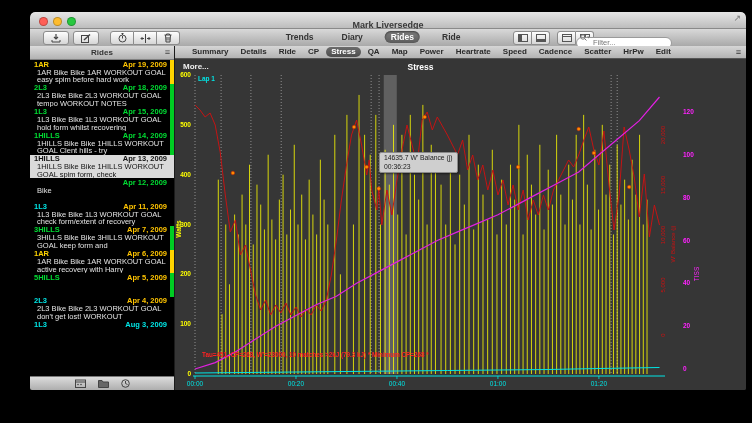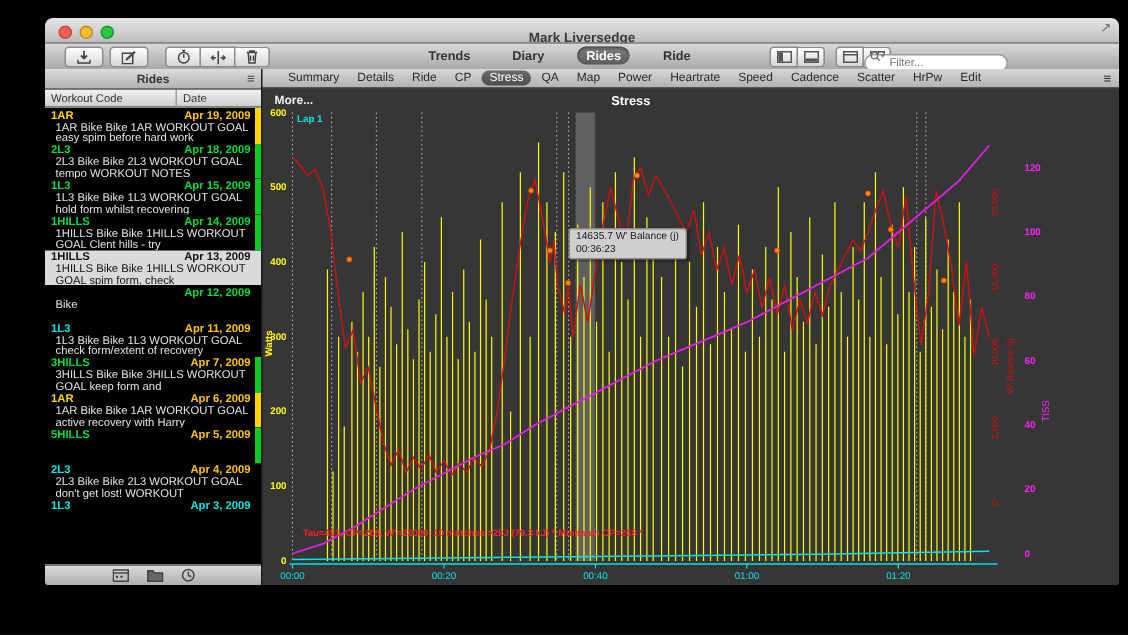--- a/index.html
+++ b/index.html
@@ -49,21 +49,21 @@
     display:-webkit-box;-webkit-line-clamp:2;-webkit-box-orient:vertical;overflow:hidden;}
   .ride-row .stripe{position:absolute;right:0;top:0;bottom:0;width:4px;}
   .ride-row.selected{background:#dadada;}
   .ride-row.selected .l1 span,.ride-row.selected .desc{color:#111 !important;}
   .sb-foot{height:13px;background:linear-gradient(#dcdcdc,#aeaeae);border-top:1px solid #777;
     display:flex;align-items:center;justify-content:center;gap:12px;}
   
   .chartpanel{flex:1;display:flex;flex-direction:column;min-width:0;}
   .chart-tabbar{height:12px;background:linear-gradient(#d6d6d6,#b3b3b3);border-bottom:1px solid #555;
     display:flex;align-items:center;gap:2px;padding-left:12px;position:relative;}
-  .chart-tab{font-size:8px;font-weight:normal;color:#2a2a2a;padding:0 5px;border-radius:7px;line-height:10px;cursor:default;}
+  .chart-tab{font-size:8px;font-weight:bold;color:#2a2a2a;padding:0 5px;border-radius:7px;line-height:10px;cursor:default;}
   .chart-tab.active{background:linear-gradient(#6b6b6b,#4d4d4d);color:#fff;}
   .chart-tabbar .menu{position:absolute;right:5px;font-size:9px;color:#333;}
   .chart-area{position:relative;flex:1;background:#363636;}
   .more-link{position:absolute;left:8px;top:3px;font-size:8px;font-weight:bold;color:#f0f0f0;}
   .chart-title{position:absolute;left:0;right:80px;top:3px;text-align:center;font-size:8.5px;font-weight:bold;color:#fff;}
   #chart-svg{position:absolute;left:0;top:0;}
   .tooltip{position:absolute;left:204px;top:93px;background:#cfcfcf;border:1px solid #8a8a8a;border-radius:2px;
     font-size:6.8px;line-height:8.5px;color:#1a1a1a;padding:1px 4px;white-space:nowrap;box-shadow:1px 1px 2px rgba(0,0,0,.5);}
 </style>
 </head>
@@ -159,24 +159,20 @@
     </div>
   </div>
 
   <div class="content">
 
     <div class="sidebar">
       <div class="sb-head">
         <span>Rides</span>
         <span class="menu">≡</span>
       </div>
-      <div class="sb-cols">
-        <div class="c1">Workout Code</div>
-        <div class="c2">Date</div>
-      </div>
       <div class="sb-list" id="ride-list">
           <div class="ride-row">
             <div class="l1">
               <span style="color: rgb(255, 212, 0);">1AR</span>
               <span style="color: rgb(255, 196, 0);">Apr 19, 2009</span>
             </div>
             <div class="desc">1AR Bike Bike 1AR WORKOUT GOAL easy spim before hard work</div>
             <div class="stripe" style="background: rgb(255, 212, 0);"></div>
           </div>
           <div class="ride-row">
@@ -250,21 +246,21 @@
           <div class="ride-row">
             <div class="l1">
               <span style="color: rgb(0, 229, 229);">2L3</span>
               <span style="color: rgb(255, 196, 0);">Apr 4, 2009</span>
             </div>
             <div class="desc">2L3 Bike Bike 2L3 WORKOUT GOAL don't get lost! WORKOUT</div>
           </div>
           <div class="ride-row">
             <div class="l1">
               <span style="color: rgb(0, 229, 229);">1L3</span>
-              <span style="color: rgb(0, 229, 229);">Apr 3, 2009</span>
+              <span style="color: rgb(0, 229, 229);">Aug 3, 2009</span>
             </div>
             <div class="desc"></div>
           </div>
         </div>
       <div class="sb-foot">
         <svg width="11" height="9" viewBox="0 0 11 9">
             <rect x="0.5" y="1" width="10" height="7.5" stroke="#444" fill="none"></rect>
             <path d="M0.5 3h10" stroke="#444"></path>
             <circle cx="3" cy="5.5" r="0.8" fill="#444"></circle>
             <circle cx="6" cy="5.5" r="0.8" fill="#444"></circle>

